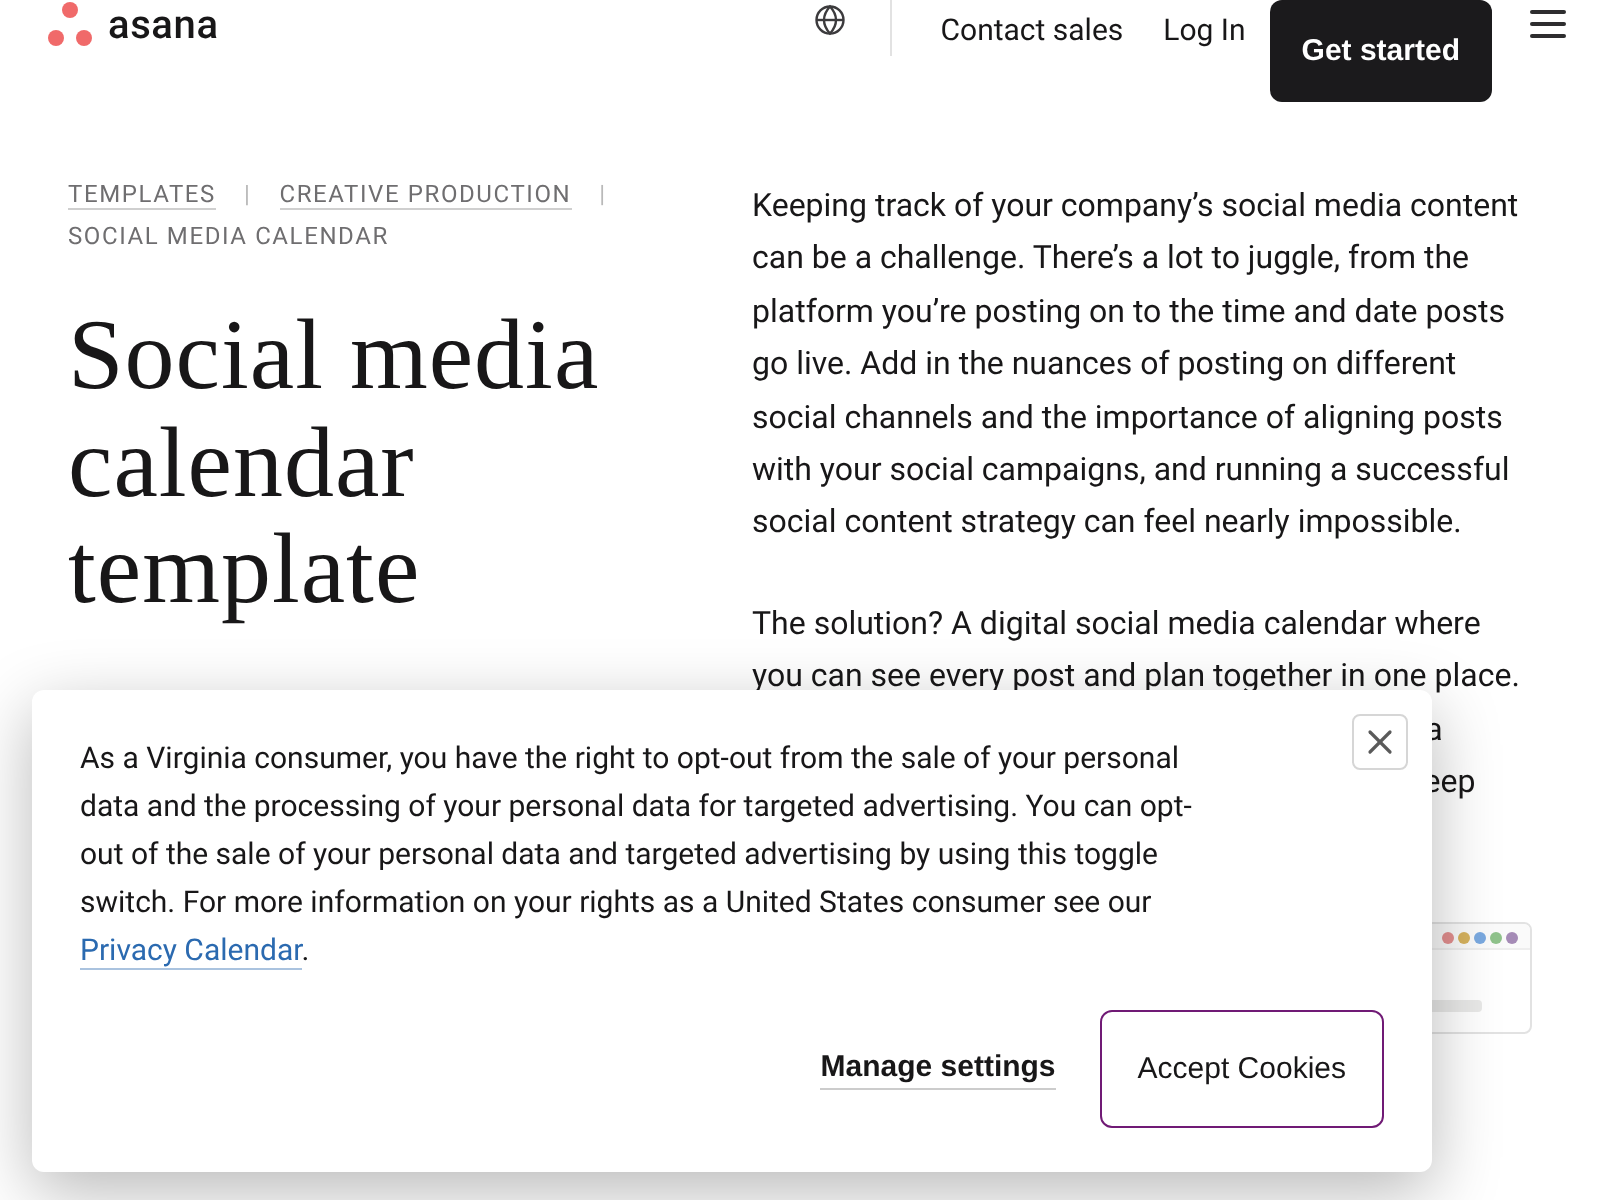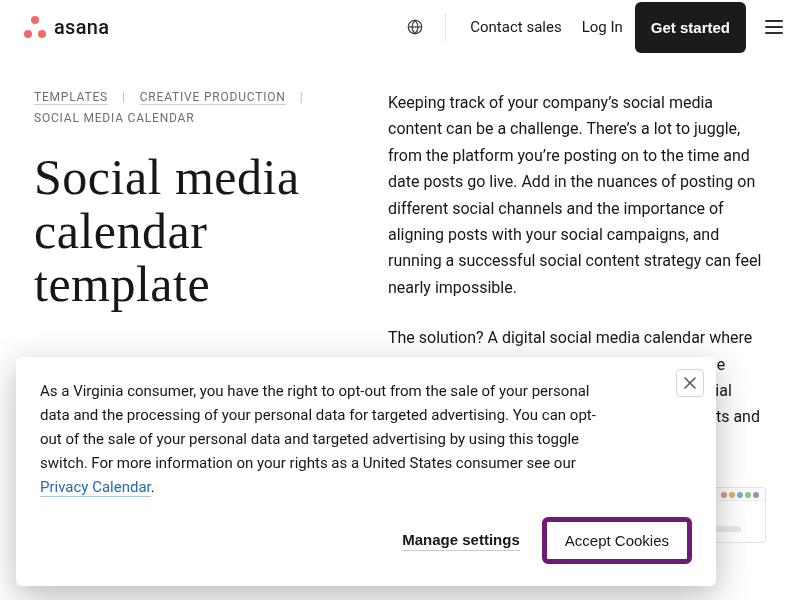--- a/index.html
+++ b/index.html
@@ -18,21 +18,21 @@
   font-family:-apple-system,BlinkMacSystemFont,"Segoe UI",Roboto,Helvetica,Arial,sans-serif;
   color:var(--ink);
   background:#fff;
   overflow:hidden;
   position:relative;
 }
 
 
 .header{
   height:54px;
-  display:flex;align-items:center;
+  display:flex;align-items:flex-start;
   padding:0 14px 0 24px;
   position:relative;
   z-index:2;
 }
 .logo-wrap{display:flex;align-items:center;gap:8px}
 .logo-dots{width:22px;height:22px;position:relative}
 .logo-dots span{
   position:absolute;width:8px;height:8px;border-radius:50%;
   background:var(--brand-red);
 }
@@ -70,21 +70,21 @@
 .title{
   margin-top:26px;
   font-family:Georgia, "Times New Roman", serif;
   font-weight:400;
   font-size:50px;
   line-height:1.07;
   letter-spacing:.5px;
   color:var(--ink);
 }
 
-.body-p{font-size:16px;line-height:1.65;color:var(--ink);margin:0 0 24px 16px}
+.body-p{font-size:16px;line-height:1.65;color:var(--ink);margin:0 0 24px 4px}
 
 
 .shot{
   margin-top:30px;
   border:1px solid var(--line);
   border-radius:4px;
   height:54px;
   background:#fff;
   position:relative;
   overflow:hidden;
@@ -118,22 +118,22 @@
   width:28px;height:28px;border:1px solid #d6d6d6;border-radius:4px;
   display:flex;align-items:center;justify-content:center;
   cursor:pointer;background:#fff;
 }
 .banner .close svg{display:block}
 .banner .msg{font-size:15px;line-height:1.6;color:var(--ink);max-width:560px}
 .banner .msg a{color:var(--link);text-decoration:none;border-bottom:1px solid rgba(43,106,176,.4)}
 .banner .actions{display:flex;gap:22px;justify-content:flex-end;align-items:center;margin-top:18px}
 .banner .manage{font-size:15px;color:var(--ink);border-bottom:1px solid #ccc;background:none;border-top:none;border-left:none;border-right:none;padding:0 0 2px 0;cursor:pointer;font-weight:600}
 .banner .accept{
-  font-size:15px;background:#fff;border:5px solid #701a75;border-radius:6px;
-  padding:10px 18px;cursor:pointer;color:var(--ink)
+  font-size:15px;background:#fff;border:1px solid #701a75;border-radius:6px;
+  padding:20px 18px;cursor:pointer;color:var(--ink)
 }
 </style>
 </head>
 <body>
 
 <div class="header">
   <a class="logo-wrap">
     <span class="logo-dots">
         <span></span>
         <span></span>

